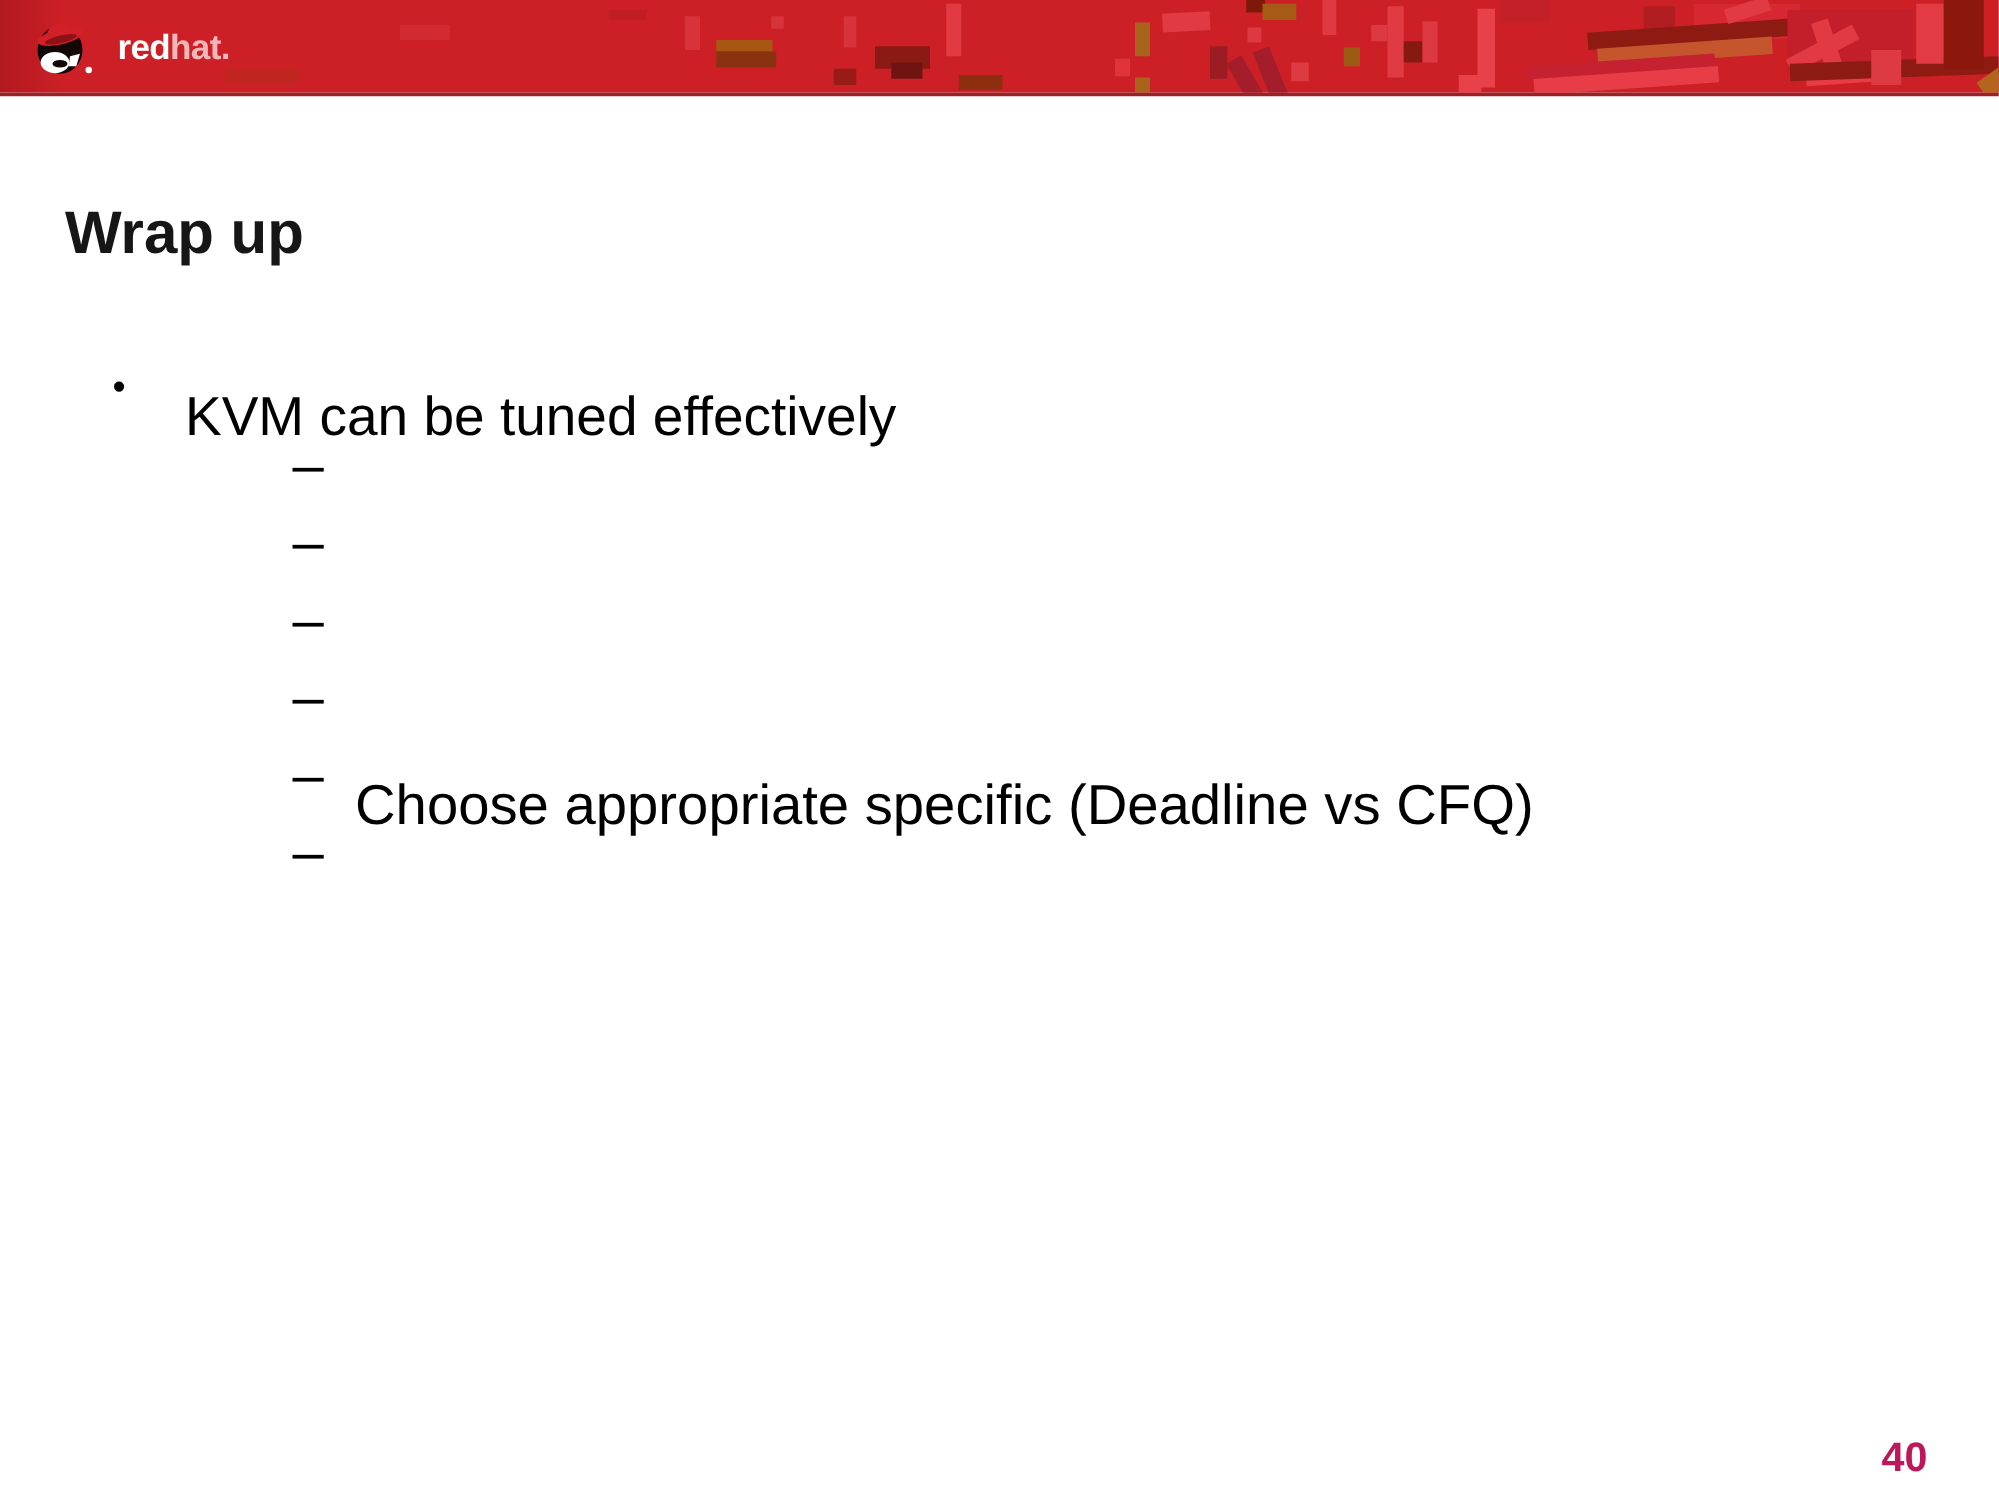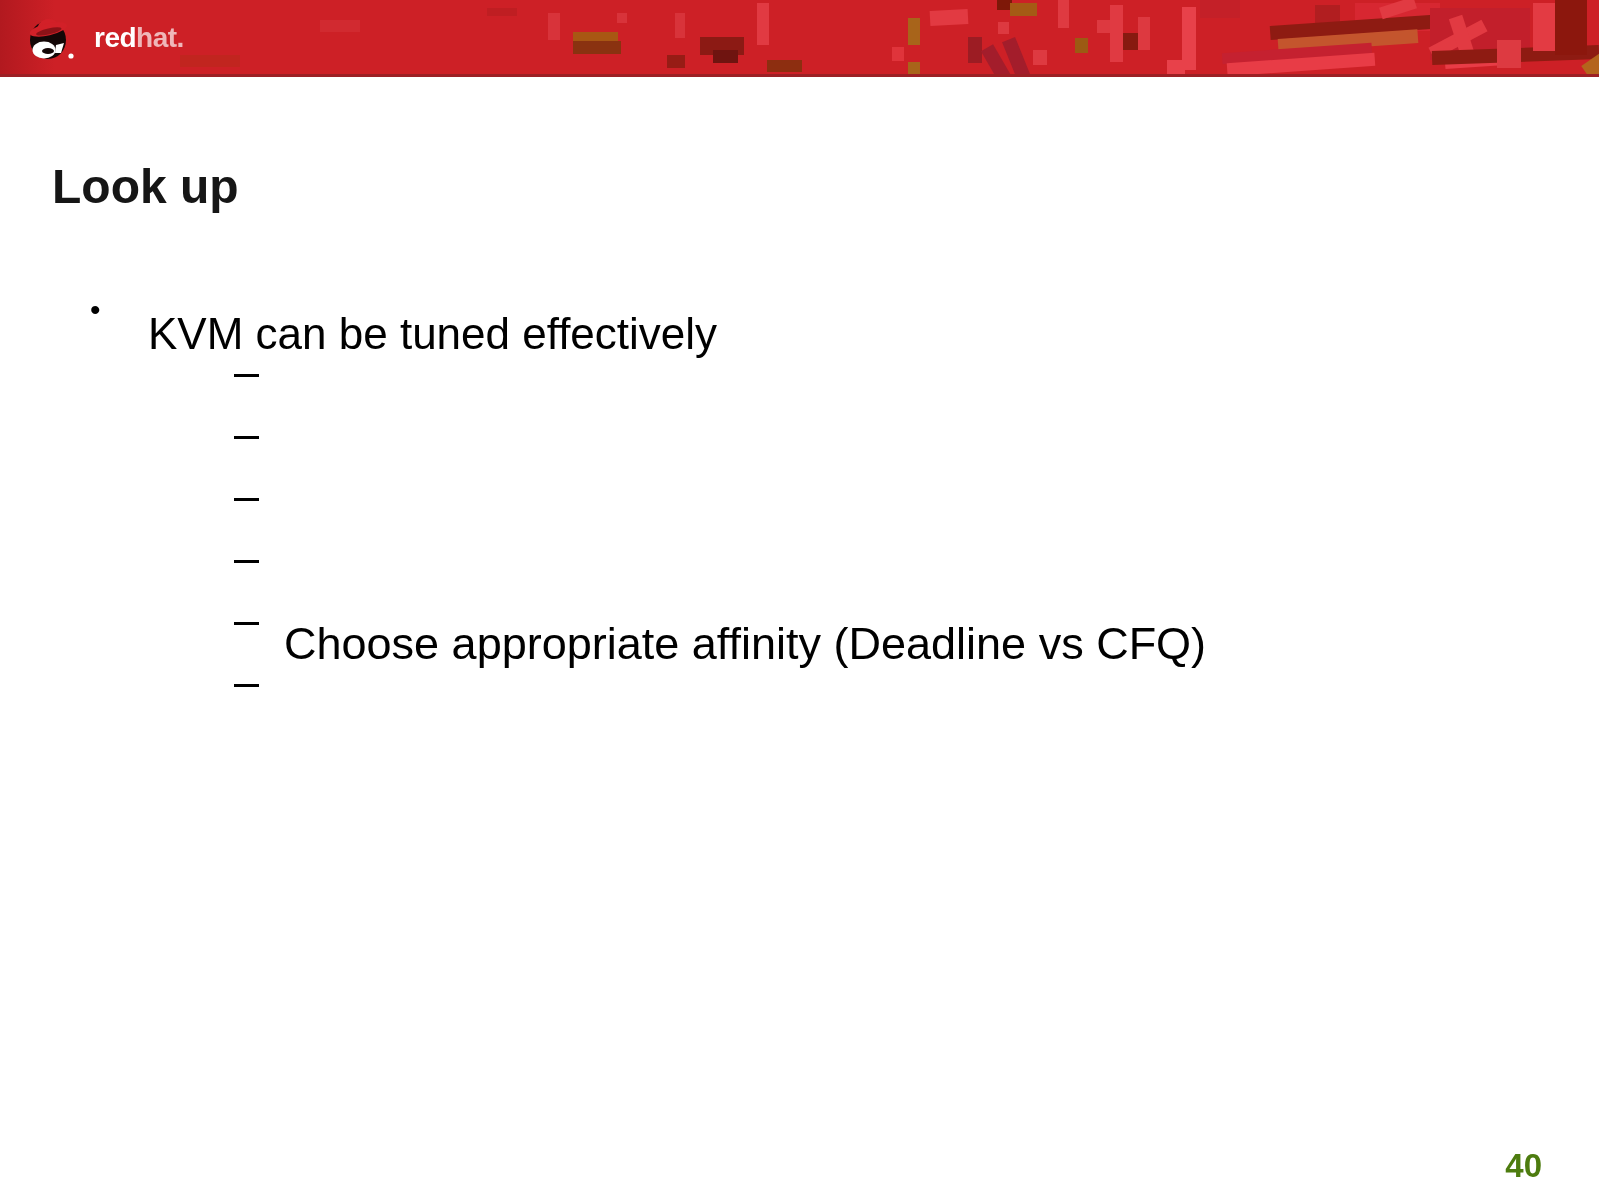--- a/index.html
+++ b/index.html
@@ -34,21 +34,21 @@
   .content{position:absolute;left:0;top:279px;width:1560px;}
   .row{display:flex;color:#000;}
   .row .marker{flex:0 0 auto;}
   .row .txt{flex:0 1 auto;white-space:nowrap;margin-top:24px;}
   .row.l1{height:62px;line-height:62px;font-size:44px;}
   .row.l1 .marker{margin-left:90px;width:58px;font-size:30px;line-height:62px;}
   .row.l2{height:62px;line-height:62px;font-size:45px;}
   .row.l2 .marker{margin-left:234px;width:50px;}
   .page-number{
     position:absolute;right:57px;bottom:14px;
-    font-size:33px;font-weight:bold;color:#4d7c0f;
+    font-size:33px;font-weight:bold;color:#be185d;
   }
 </style>
 </head>
 <body>
 
 <div class="banner">
   <div id="mosaic">
       <div class="mz" style="left: 180px; top: 55px; width: 60px; height: 12px; background: rgb(193, 37, 31); transform: rotate(0deg);"></div>
       <div class="mz" style="left: 320px; top: 20px; width: 40px; height: 12px; background: rgb(209, 42, 48); transform: rotate(0deg);"></div>
       <div class="mz" style="left: 487px; top: 8px; width: 30px; height: 8px; background: rgb(191, 30, 34); transform: rotate(0deg);"></div>
@@ -109,41 +109,41 @@
         <path d="M13,19 a11,10 0 0 1 22,0 z" fill="#d22028"></path>
         <ellipse cx="24" cy="19.5" rx="19" ry="6" fill="#d22028"></ellipse>
         <ellipse cx="24" cy="21.5" rx="13" ry="3" fill="#8c1217"></ellipse>
       </g>
       <circle cx="47" cy="46" r="2.6" fill="#ffffff"></circle>
     </svg>
     <div class="brand"><span>red</span><span class="light">hat.</span></div>
   </div>
 </div>
 
-<h1 class="slide-title">Look up</h1>
+<h1 class="slide-title">Wrap up</h1>
 
 <div class="content">
   <div class="row l1">
     <span class="marker">•</span>
     <span class="txt">KVM can be tuned effectively</span>
   </div>
   <div class="row l2">
     <span class="marker">–</span>
   </div>
   <div class="row l2">
     <span class="marker">–</span>
   </div>
   <div class="row l2">
     <span class="marker">–</span>
   </div>
   <div class="row l2">
     <span class="marker">–</span>
   </div>
   <div class="row l2">
     <span class="marker">–</span>
-    <span class="txt">Choose appropriate affinity (Deadline vs CFQ)</span>
+    <span class="txt">Choose appropriate specific (Deadline vs CFQ)</span>
   </div>
   <div class="row l2">
     <span class="marker">–</span>
   </div>
 </div>
 
 <div class="page-number">40</div>
 
 </body></html>

